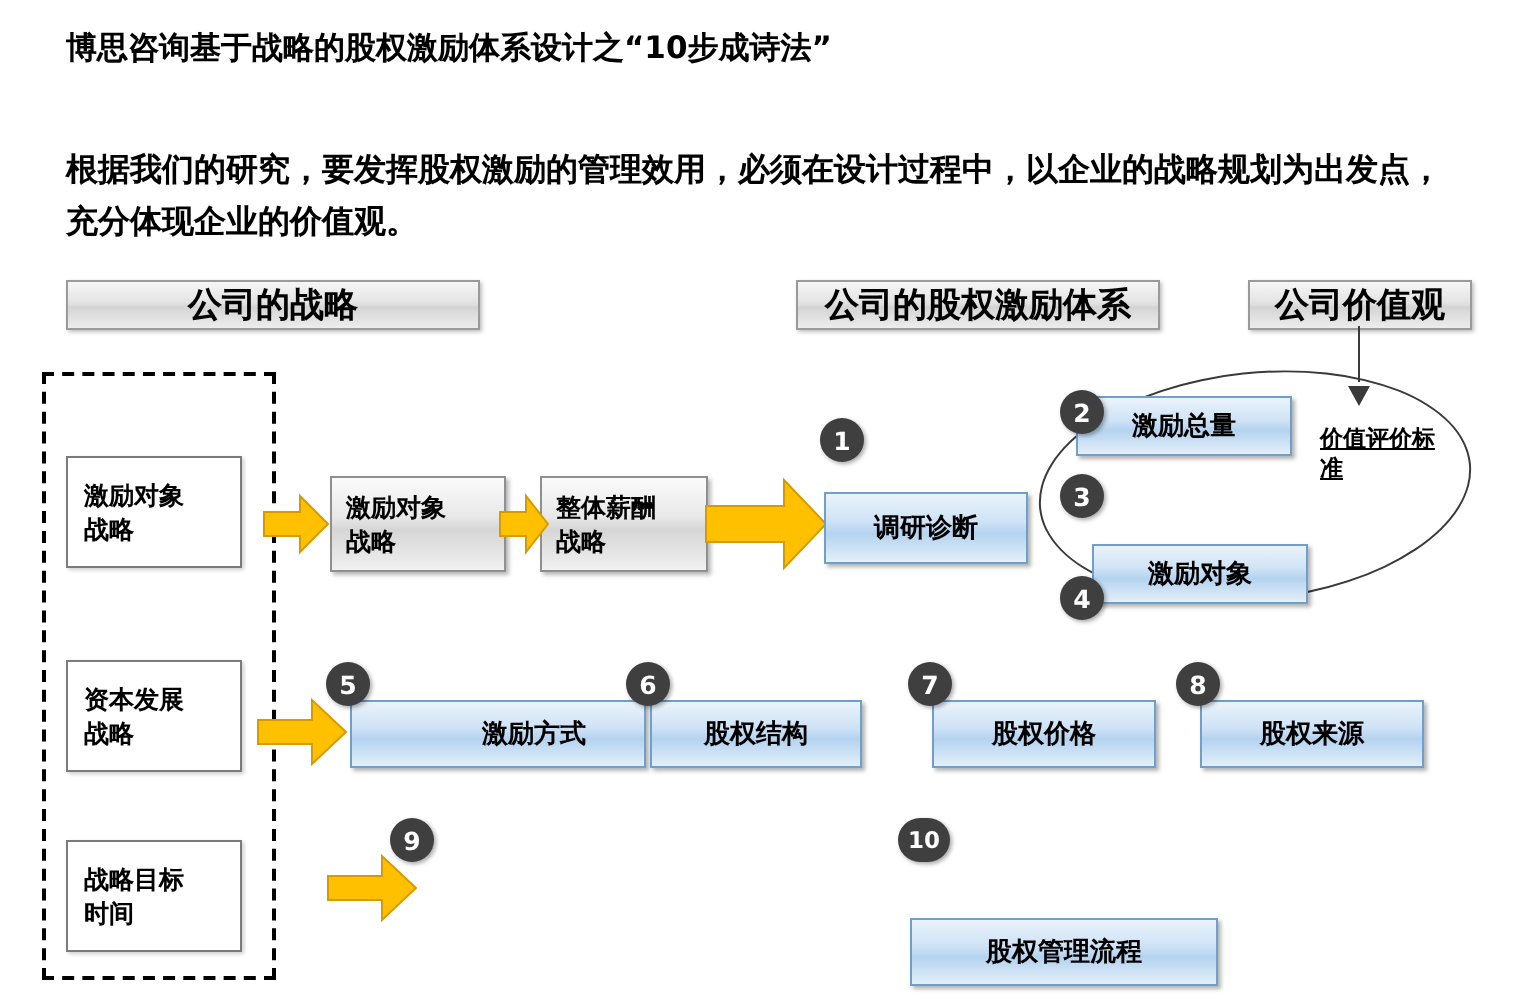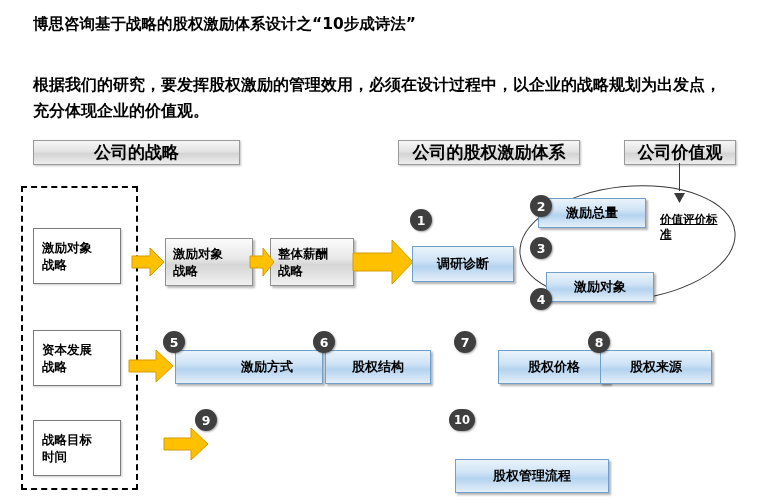--- a/index.html
+++ b/index.html
@@ -79,21 +79,21 @@
     font-size:13px;font-weight:bold;color:#000;
     display:flex;align-items:center;justify-content:center;
     white-space:nowrap;
   }
   #box-1{left:412px;top:246px;width:100px;height:34px;}
   #box-2{left:538px;top:198px;width:106px;height:28px;}
   #box-3{left:546px;top:240px;width:106px;height:28px;margin-top:32px;}
   #box-4{left:546px;top:292px;width:142px;height:28px;}
   #box-5{left:175px;top:350px;width:110px;height:32px;padding-left:36px;}
   #box-6{left:325px;top:350px;width:104px;height:32px;}
-  #box-7{left:466px;top:350px;width:110px;height:32px;margin-left:32px;}
+  #box-7{left:466px;top:350px;width:110px;height:32px;}
   #box-8{left:600px;top:350px;width:110px;height:32px;}
   #box-9{left:207px;top:428px;width:108px;height:32px;}
   #box-10{left:455px;top:428px;width:152px;height:32px;margin-top:31px;}
 
   
   .num-badge{
     position:absolute;width:22px;height:22px;border-radius:50%;
     background:#3f3f3f;color:#fff;
     font-size:12.5px;font-weight:bold;
     display:flex;align-items:center;justify-content:center;

